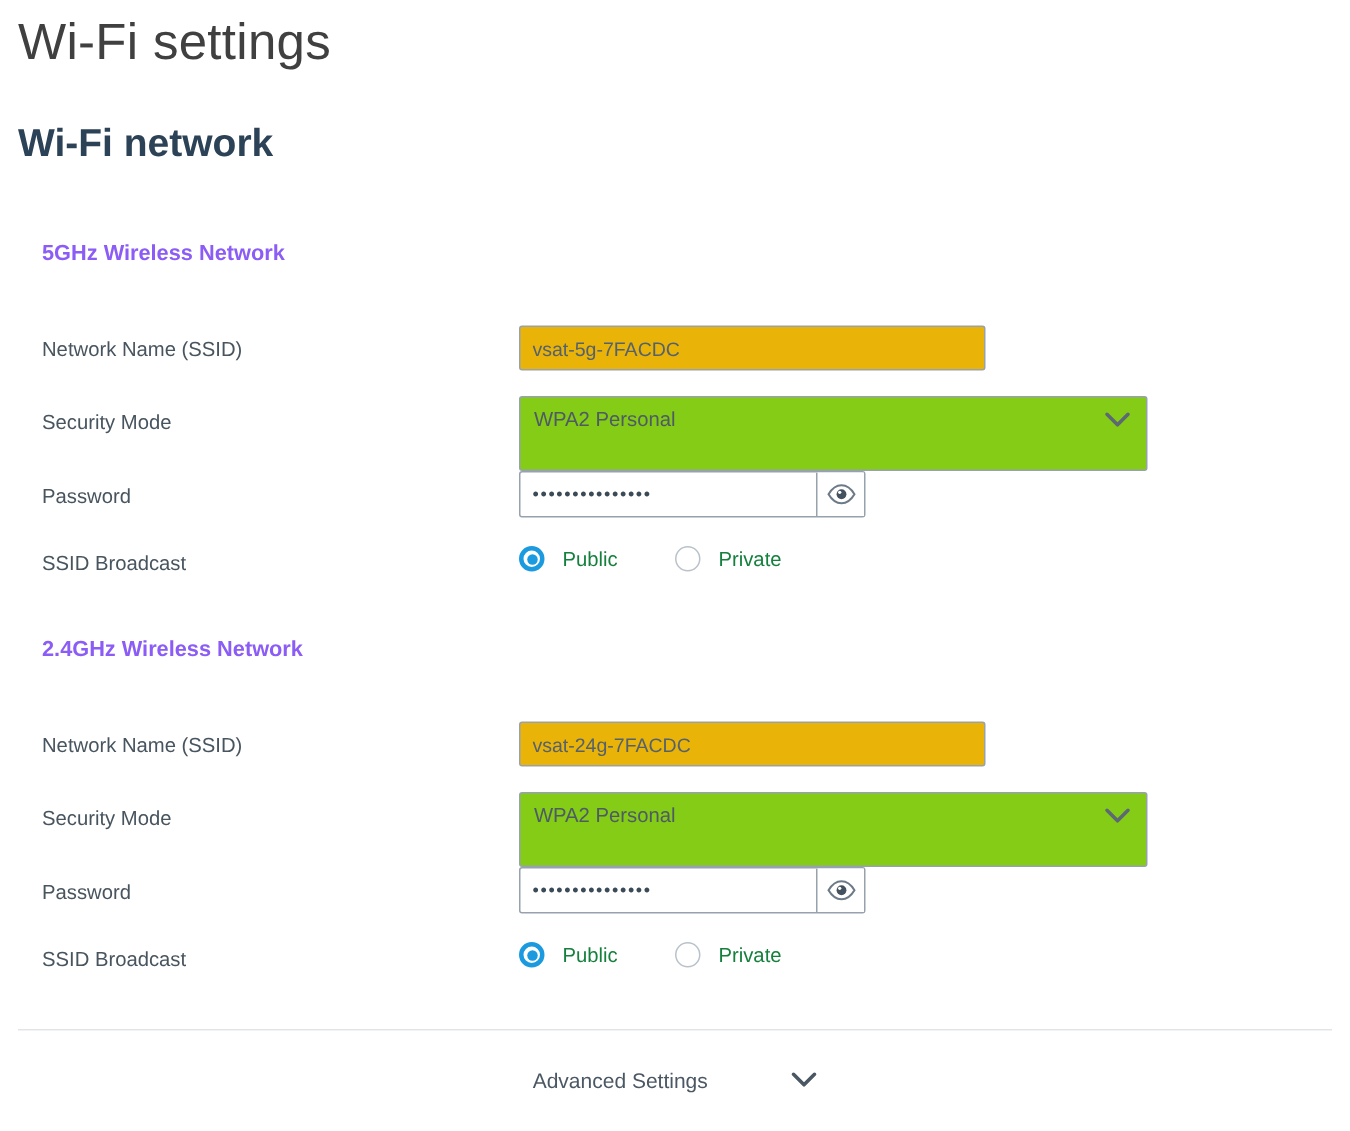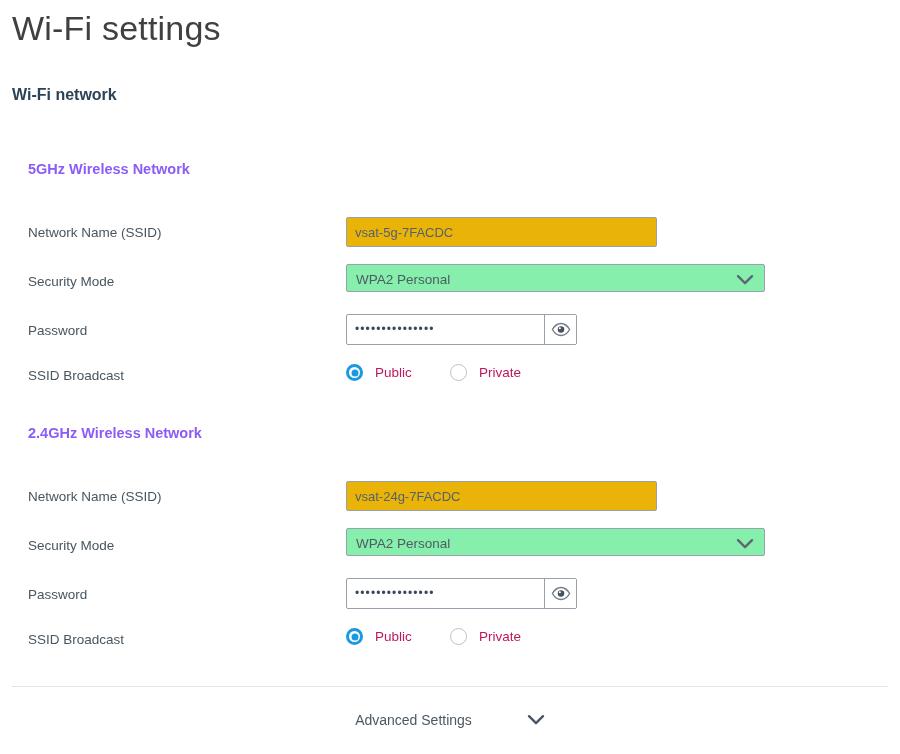--- a/index.html
+++ b/index.html
@@ -32,21 +32,21 @@
     font-weight: 400;
     letter-spacing: 0.2px;
     color: #404040;
     line-height: 44px;
     white-space: nowrap;
   }
   .section-title {
     position: absolute;
     left: 12px;
     top: 80px;
-    font-size: 16px;
+    font-size: 26px;
     font-weight: 600;
     color: #2b4257;
     line-height: 30px;
     white-space: nowrap;
   }
 
   .band-title {
     position: absolute;
     left: 28px;
     font-size: 14.5px;
@@ -81,25 +81,25 @@
     color: #55626d;
     padding: 0 8px;
     line-height: 28px;
     outline: none;
   }
 
   .select-wrap {
     position: absolute;
     left: 346px;
     width: 419px;
-    height: 28px;
+    height: 50px;
     box-sizing: border-box;
     border: 1px solid #97a2ad;
     border-radius: 2px;
-    background: #86efac;
+    background: #84cc16;
   }
   .select-value {
     position: absolute;
     left: 9px;
     top: 0;
     line-height: 30px;
     font-size: 13.5px;
     color: #4e5b66;
     white-space: nowrap;
   }
@@ -184,21 +184,21 @@
     border-radius: 50%;
     background: #1b9ae0;
   }
   .radio-dot.off {
     border: 1.5px solid #b9c2cb;
     background: #ffffff;
   }
   .radio-label {
     margin-left: 12px;
     font-size: 13.5px;
-    color: #be185d;
+    color: #15803d;
   }
 
   
   .divider {
     position: absolute;
     left: 12px;
     top: 686px;
     width: 876px;
     height: 1px;
     background: #e2e5e8;

